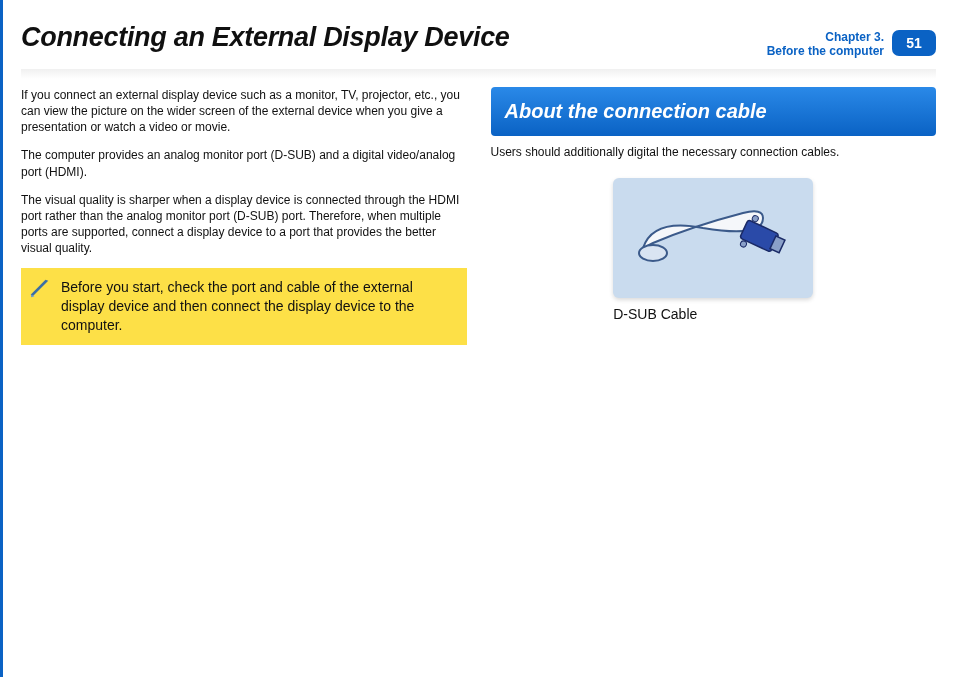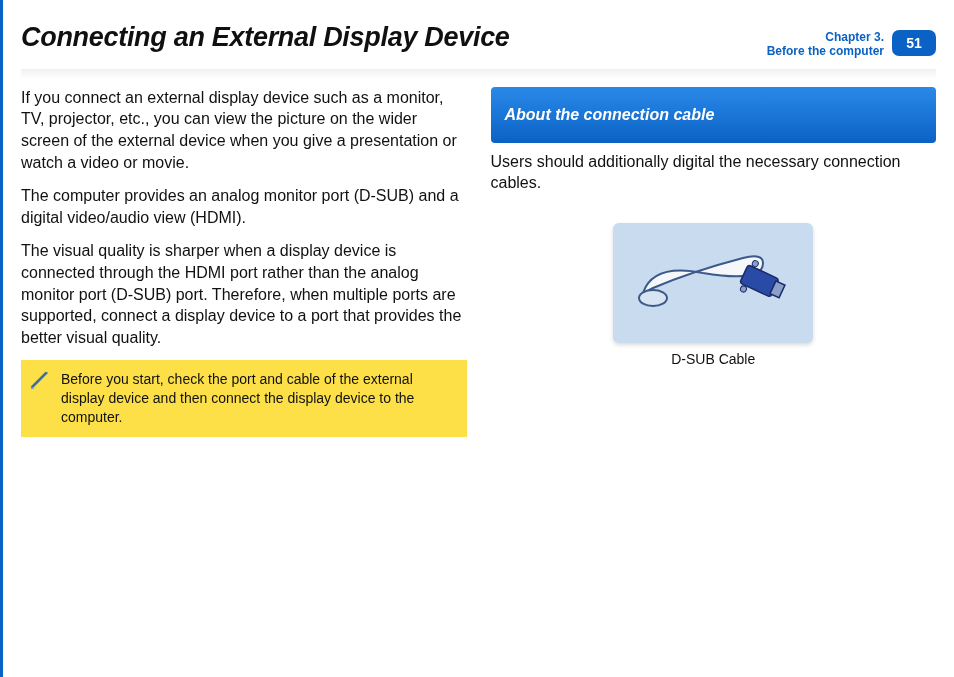--- a/index.html
+++ b/index.html
@@ -66,21 +66,21 @@
   .columns {
     display: flex;
     gap: 24px;
     margin-top: 8px;
   }
   .col {
     flex: 1 1 0;
     min-width: 0;
   }
   .body-text {
-    font-size: 16px;
+    font-size: 12px;
     line-height: 1.35;
     margin: 0 0 12px 0;
     color: #111;
   }
   .note-box {
     background: #fde047;
     padding: 10px 12px 10px 40px;
     position: relative;
     font-size: 14px;
     line-height: 1.35;
@@ -90,34 +90,32 @@
     left: 8px;
     top: 10px;
     width: 22px;
     height: 22px;
   }
   .subheader-bar {
     background: linear-gradient(to bottom, #2a89e8, #0a62c4);
     color: #fff;
     font-weight: 700;
     font-style: italic;
-    font-size: 16px;
-    padding: 19px 14px;
+    font-size: 20px;
+    padding: 13px 14px;
     border-radius: 4px;
     margin-bottom: 8px;
   }
   .cable-row {
     display: flex;
     gap: 20px;
     margin-top: 18px;
     justify-content: center;
   }
   .cable-card {
-    text-align: center;
-    margin-top: 11px;
   }
   .cable-img {
     width: 200px;
     height: 120px;
     background: #c9dbee;
     border-radius: 6px;
     box-shadow: 0 2px 4px rgba(0,0,0,0.15);
     display: flex;
     align-items: center;
     justify-content: center;
@@ -143,21 +141,21 @@
       <div class="page-badge">51</div>
     </div>
   </div>
 
   <div class="divider-sh"></div>
 
   <div class="columns">
 
     <div class="col">
       <p class="body-text">If you connect an external display device such as a monitor, TV, projector, etc., you can view the picture on the wider screen of the external device when you give a presentation or watch a video or movie.</p>
-      <p class="body-text">The computer provides an analog monitor port (D-SUB) and a digital video/audio view (HDMI).</p>
+      <p class="body-text">The computer provides an analog monitor port (D-SUB) and a digital video/analog port (HDMI).</p>
       <p class="body-text">The visual quality is sharper when a display device is connected through the HDMI port rather than the analog monitor port (D-SUB) port. Therefore, when multiple ports are supported, connect a display device to a port that provides the better visual quality.</p>
       <div class="note-box">
         <span class="note-icon">
           <svg viewBox="0 0 24 24" width="22" height="22">
             <path d="M3 21 L21 3 L18 2 L2 18 Z" fill="#3b6ea5"></path>
             <path d="M2 18 L3 21 L6 20 Z" fill="#6fa0d6"></path>
           </svg>
         </span>
         <span>Before you start, check the port and cable of the external display device and then connect the display device to the computer.</span>
       </div>

